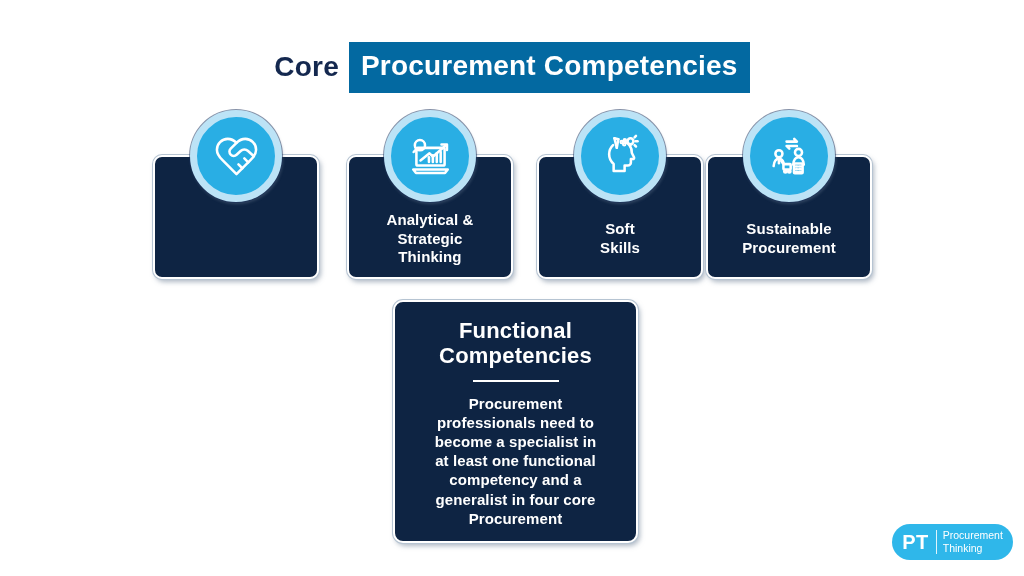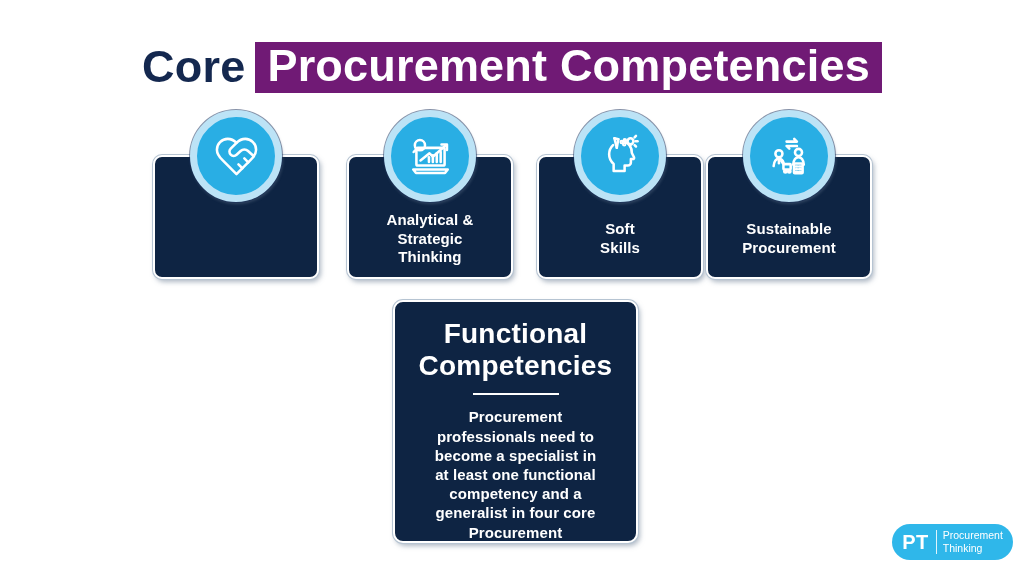--- a/index.html
+++ b/index.html
@@ -5,25 +5,25 @@
   html,body{margin:0;padding:0;background:#ffffff;}
   #canvas{
     position:relative;width:1024px;height:576px;overflow:hidden;background:#ffffff;
     font-family:"Liberation Sans","DejaVu Sans",sans-serif;
   }
 
   
   .title-row{
     position:absolute;top:42px;left:0;right:0;height:50px;
     display:flex;justify-content:center;align-items:center;
-    font-size:45px;font-weight:800;letter-spacing:.2px;line-height:48px;
+    font-size:28px;font-weight:800;letter-spacing:.2px;line-height:48px;
   }
   .title-prefix{color:#14284F;margin-right:10px;}
   .title-highlight{
-    background:#701a75;color:#ffffff;padding:0 12px 3px 12px;
+    background:#0369a1;color:#ffffff;padding:0 12px 3px 12px;
   }
 
   
   .card{
     position:absolute;top:155px;width:162px;height:120px;
     background:#0E2443;border:2px solid #ffffff;border-radius:9px;
     box-shadow:0 0 0 1px #b6c4d2, 2px 3px 5px rgba(108,125,147,.55);
   }
   .card-1{left:153px}.card-2{left:347px}.card-3{left:537px}.card-4{left:706px}
   .badge{
@@ -45,21 +45,21 @@
   }
 
   
   .func-card{
     position:absolute;left:393px;top:300px;width:245px;height:243px;
     background:#0E2443;border:2px solid #ffffff;border-radius:10px;
     box-shadow:0 0 0 1px #b6c4d2, 2px 3px 5px rgba(108,125,147,.55);
     box-sizing:border-box;padding:16px 14px;text-align:center;color:#ffffff;
   }
   .func-title{
-    font-size:28px;font-weight:800;line-height:1.15;white-space:pre-line;letter-spacing:.2px;
+    font-size:22px;font-weight:800;line-height:1.15;white-space:pre-line;letter-spacing:.2px;
   }
   .func-divider{width:86px;height:2px;background:#ffffff;margin:11px auto 12px auto;}
   .func-body{
     font-size:15px;font-weight:700;line-height:1.28;white-space:pre-line;letter-spacing:.1px;
   }
 
   
   .logo{
     position:absolute;left:892px;top:524px;width:121px;height:36px;
     background:#2FB7EA;border-radius:18px;

